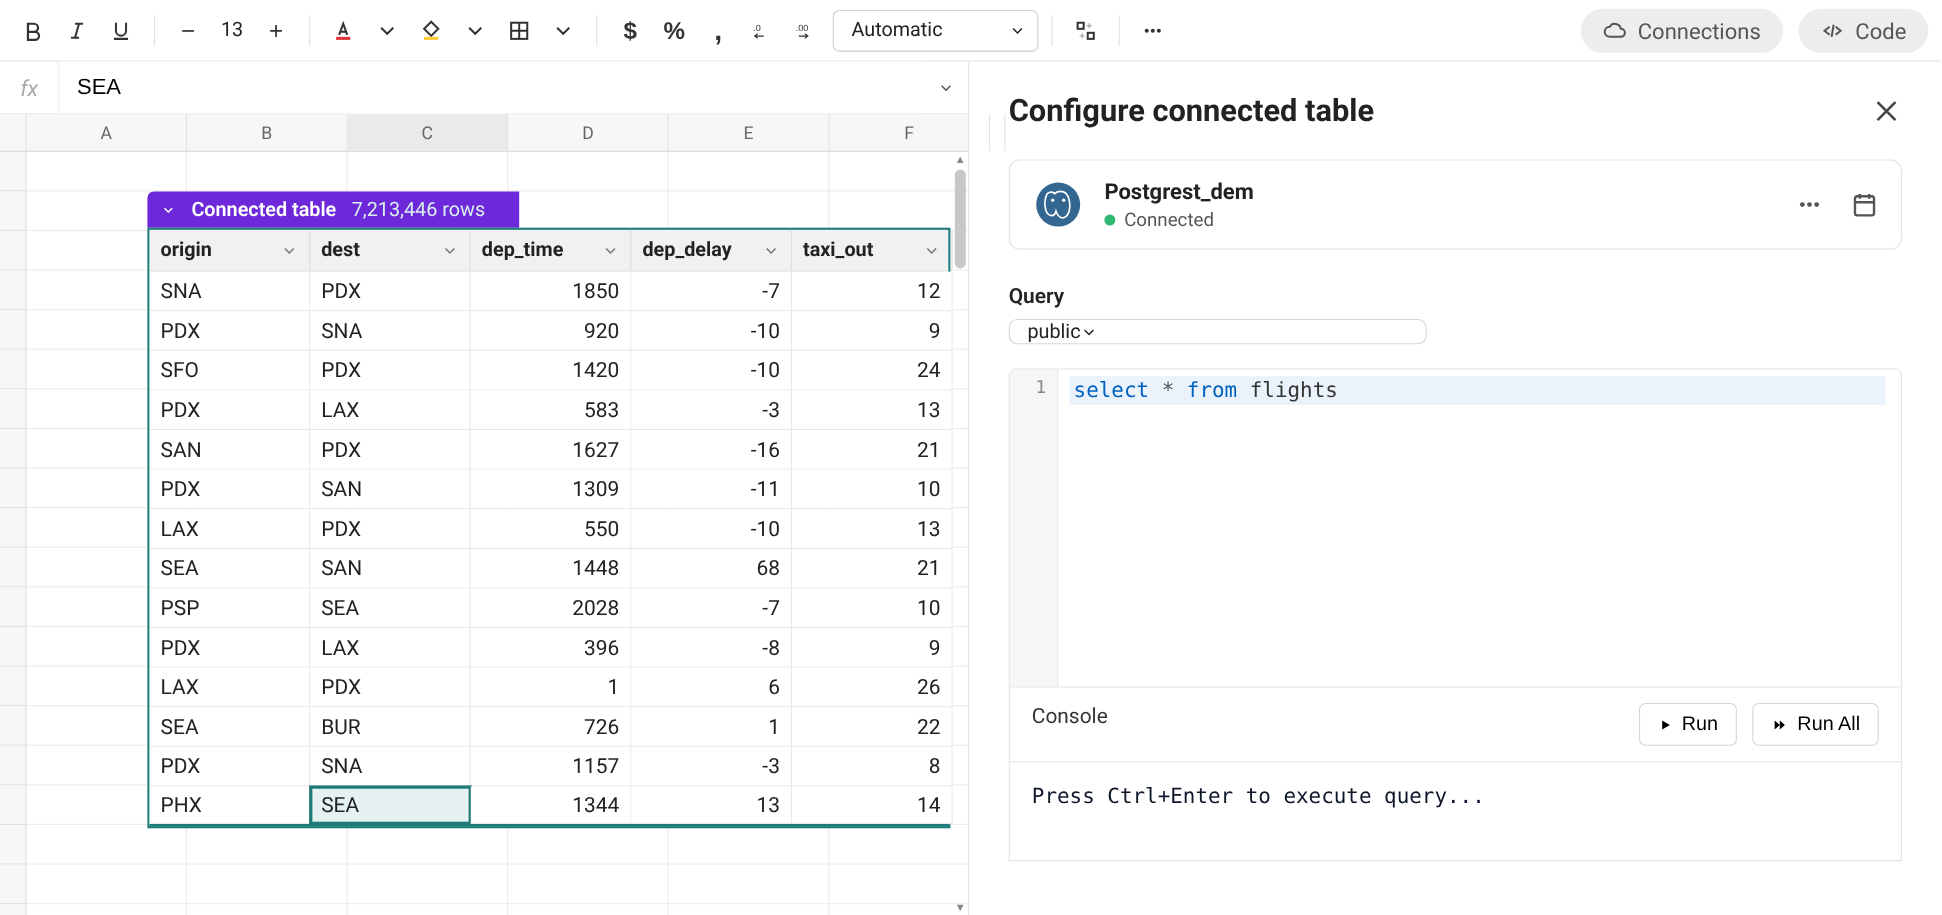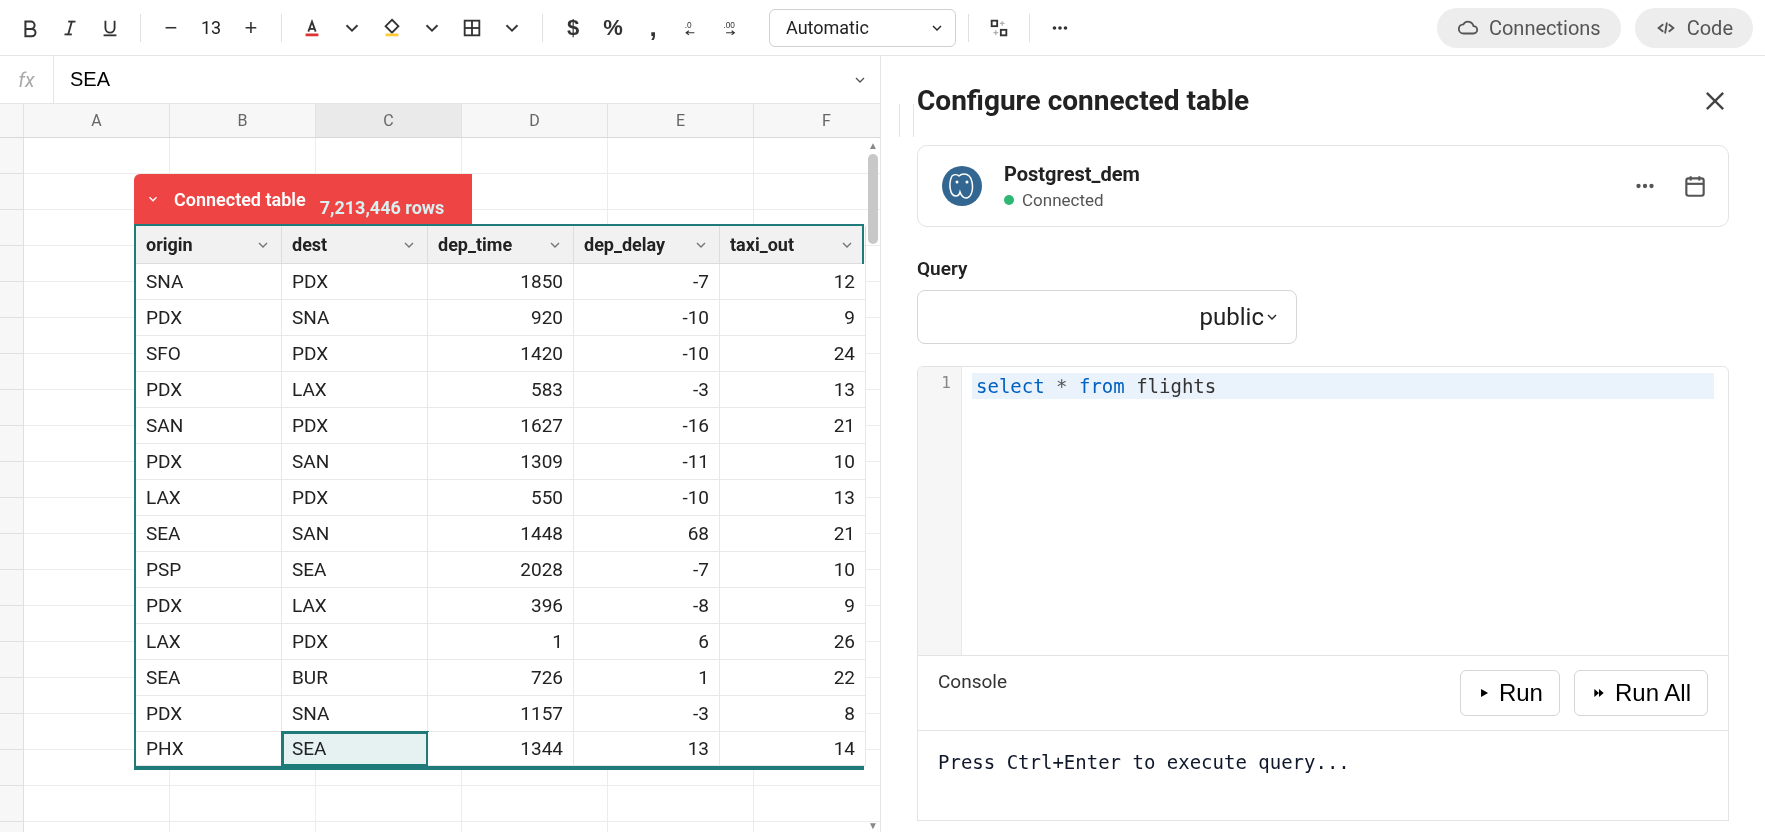--- a/index.html
+++ b/index.html
@@ -42,21 +42,21 @@
   .font-size-group {
     display: flex; align-items: center; gap: 2px;
   }
   .font-size-group .fs-num {
     width: 40px; text-align: center; font-size: 18px;
   }
   .format-select {
     display: flex; align-items: center;
     border: 1px solid #d0d0d0; border-radius: 6px;
     height: 38px; padding: 0 10px 0 16px; gap: 60px;
-    font-size: 18px; margin-left: 14px;
+    font-size: 18px; margin-left: 2px;
   }
   .pill {
     display: inline-flex; align-items: center; gap: 10px;
     background: #ededed; border-radius: 999px;
     padding: 8px 20px; font-size: 20px; color: #555;
     cursor: pointer;
   }
   .right-pills { margin-left: auto; display: flex; gap: 14px; }
 
   
@@ -145,29 +145,29 @@
     background:#f7f7f7; border-right:1px solid #e0e0e0; border-bottom:1px solid #e0e0e0;
   }
   
   .ct-wrap {
     position: absolute;
     left: calc(24px + 110px);
     top: 36px;
     width: 730px;
   }
   .ct-header {
-    background: #ef4444;
+    background: #6d28d9;
     color: #fff;
     display: flex; align-items: center; gap: 14px;
     padding: 6px 12px;
     border-top-left-radius: 6px;
     font-size: 18px; font-weight: 600;
     width: 338px;
   }
-  .ct-header .rowcount { font-weight: 700; color: #d9f0f0; margin-top: 17px; }
+  .ct-header .rowcount { font-weight: 400; color: #d9f0f0; }
   .ct-outline {
     border: 2px solid #1f7a7a;
   }
   .ct-cols {
     display: grid;
     grid-template-columns: 146px 146px 146px 146px 146px;
     background: #f1f1f1;
     border-bottom: 1px solid #ddd;
   }
   .ct-cols .cth {
@@ -218,22 +218,22 @@
   .conn-info .name { font-size:20px; font-weight:700; }
   .conn-info .status { display:flex; align-items:center; gap:8px; font-size:17px; color:#555; margin-top:4px;}
   .dot-green { width:10px; height:10px; border-radius:50%; background:#2eb873; }
   .card-actions { display:flex; align-items:center; gap:24px; color:#555; }
   .card-actions svg { width:26px; height:26px; cursor:pointer; }
 
   .field-block { margin: 10px 36px 22px 36px; }
   .field-label { font-size:19px; font-weight:600; margin-bottom:10px; }
   .select-box {
     border:1px solid #d6d6d6; border-radius:8px;
-    padding: 12px 16px; font-size:24px;
-    display:flex; align-items:center; justify-content:flex-end;
+    padding: 0 16px; font-size:18px;
+    display:flex; align-items:center; justify-content:flex-start;
     width: 380px; cursor:pointer;
   }
 
   .query-editor {
     margin: 0 36px;
     border: 1px solid #e3e3e3;
     border-radius: 6px 6px 0 0;
     display:flex;
     height: 290px;
     overflow:hidden;
@@ -258,21 +258,21 @@
     margin: 0 36px;
     border:1px solid #e3e3e3; border-top:none;
     padding: 14px 20px;
     display:flex; align-items:flex-start; justify-content:space-between;
   }
   .console-bar .label { font-size:19px; color:#333; }
   .run-btns { display:flex; gap:14px; }
   .run-btn {
     display:inline-flex; align-items:center; gap:8px;
     border:1px solid #d6d6d6; border-radius:6px;
-    background:#fff; padding:8px 16px; font-size:24px; cursor:pointer;
+    background:#fff; padding:8px 16px; font-size:18px; cursor:pointer;
   }
   .console-out {
     margin: 0 36px;
     border:1px solid #e3e3e3; border-top:none;
     padding: 20px;
     font-family: ui-monospace, Menlo, Consolas, monospace;
     font-size: 19px; color:#0f172a;
     height: 90px;
   }
 

